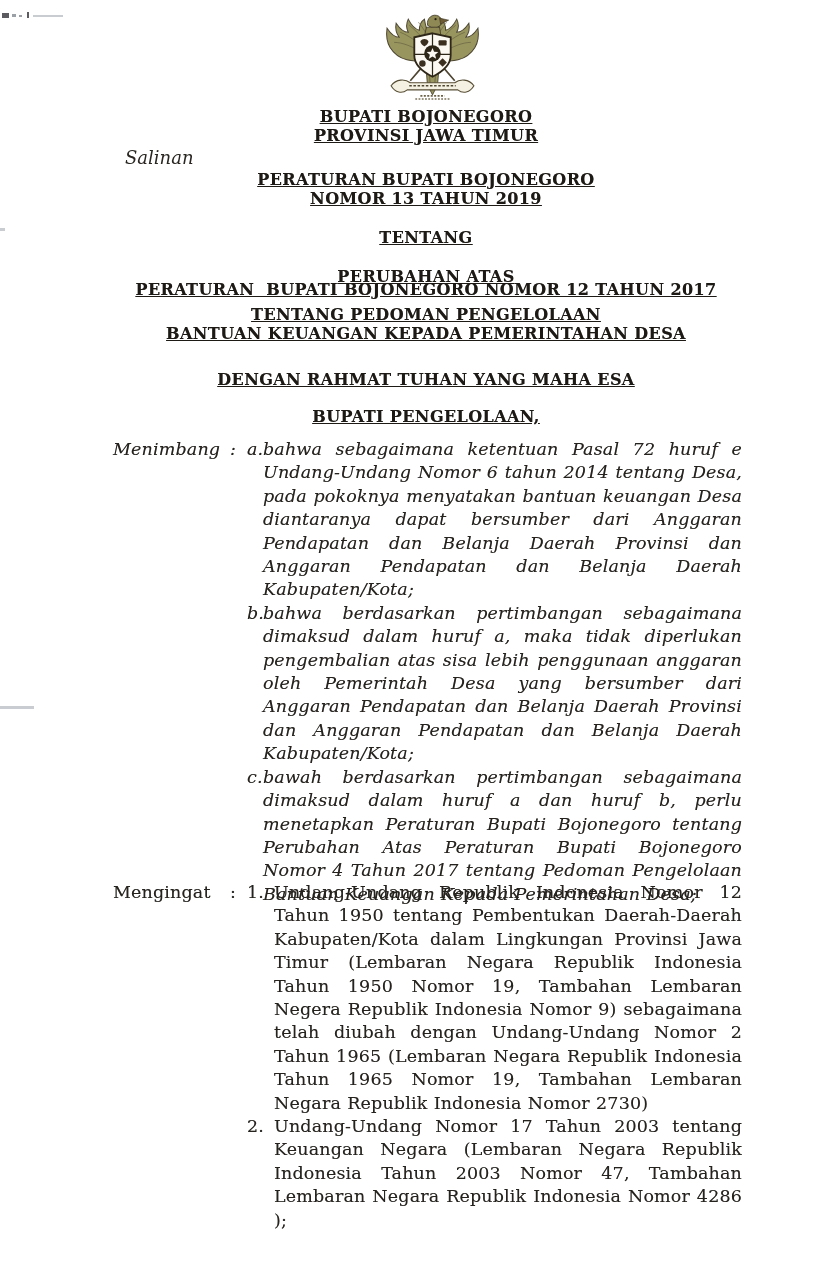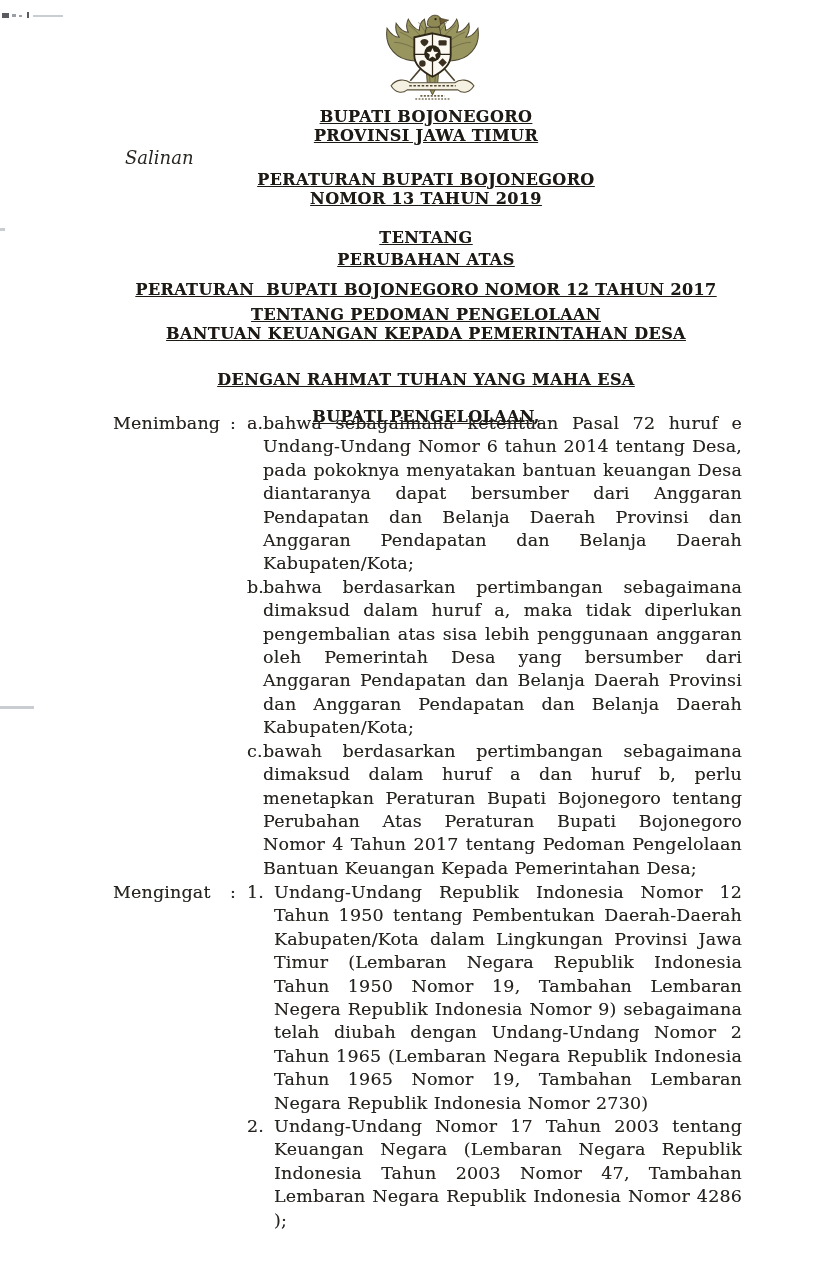--- a/index.html
+++ b/index.html
@@ -101,29 +101,29 @@
 
 <div class="copy-label">Salinan</div>
 
 <div class="center-line" style="top:107px;">BUPATI BOJONEGORO</div>
 <div class="center-line" style="top:126px;">PROVINSI JAWA TIMUR</div>
 
 <div class="center-line" style="top:170px;">PERATURAN BUPATI BOJONEGORO</div>
 <div class="center-line" style="top:189px;">NOMOR 13 TAHUN 2019</div>
 <div class="center-line" style="top:228px;">TENTANG</div>
 
-<div class="center-line" style="top:250px;">PERUBAHAN ATAS</div>
+<div class="center-line" style="top:267px;">PERUBAHAN ATAS</div>
 <div class="center-line" style="top:280px;">PERATURAN  BUPATI BOJONEGORO NOMOR 12 TAHUN 2017</div>
 <div class="center-line" style="top:305px;">TENTANG PEDOMAN PENGELOLAAN</div>
 <div class="center-line" style="top:324px;">BANTUAN KEUANGAN KEPADA PEMERINTAHAN DESA</div>
 
 <div class="center-line" style="top:370px;">DENGAN RAHMAT TUHAN YANG MAHA ESA</div>
 <div class="center-line" style="top:407px;">BUPATI PENGELOLAAN,</div>
 
-<div class="law-block" style="top:412px;">
+<div class="law-block" style="top:438px;font-style:italic;">
   <div class="law-row">
     <div class="law-label">Menimbang</div>
     <div class="law-colon">:</div>
     <div class="law-items">
       <div class="law-item">
         <div class="marker-a">a.</div>
         <div class="item-text">bahwa sebagaimana ketentuan Pasal 72 huruf e Undang-Undang Nomor 6 tahun 2014 tentang Desa, pada pokoknya menyatakan bantuan keuangan Desa diantaranya dapat bersumber dari Anggaran Pendapatan dan Belanja Daerah Provinsi dan Anggaran Pendapatan dan Belanja Daerah Kabupaten/Kota;</div>
       </div>
       <div class="law-item">
         <div class="marker-a">b.</div>

